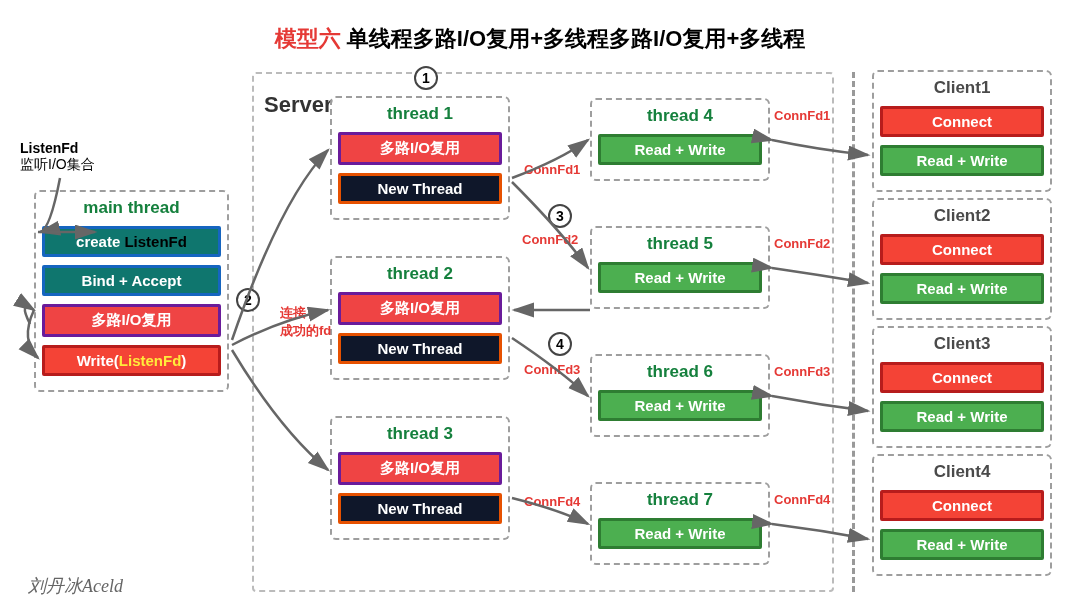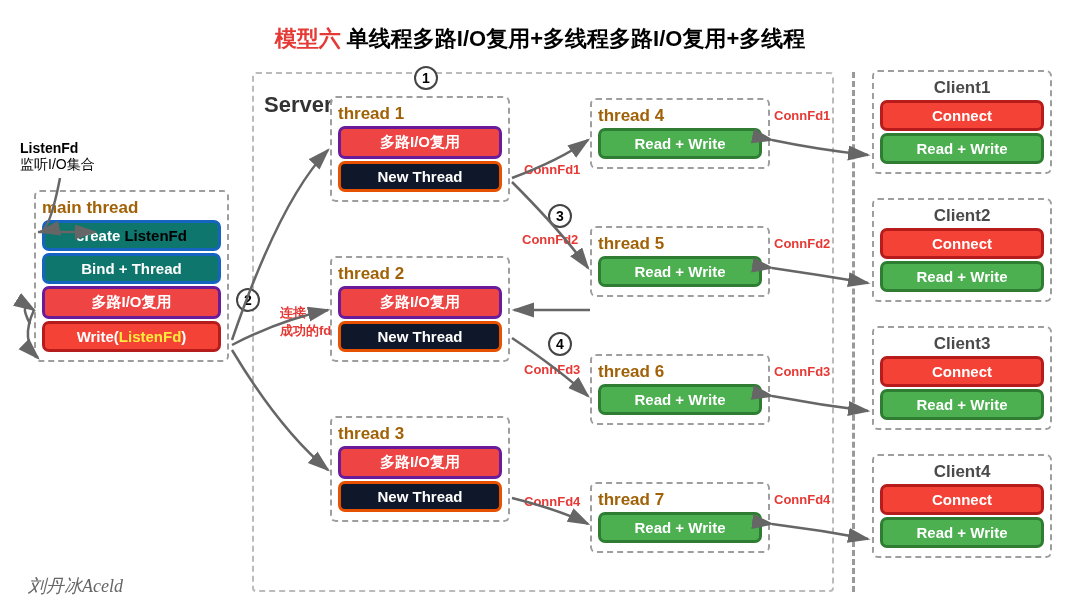--- a/index.html
+++ b/index.html
@@ -1,26 +1,26 @@
 <!DOCTYPE html>
 <html><head>
 <meta charset="utf-8">
 <style>
 *{box-sizing:border-box;margin:0;padding:0}
 body{font-family:"Comic Sans MS","Segoe UI",Arial,sans-serif;background:#fff;width:1080px;height:608px;position:relative;overflow:hidden}
 .title{text-align:center;font-size:22px;font-weight:bold;padding-top:24px}
 .title .red{color:#e53935}
-.box{border:3px solid;border-radius:7px;text-align:center;font-weight:bold;font-size:15px;padding:4px 0;margin:2px 0;color:#fff}
+.box{border:3px solid;border-radius:2px;text-align:center;font-weight:bold;font-size:15px;padding:4px 0;margin:8px 0;color:#fff}
 .box.blue{background:#0f766e;border-color:#1565c0}
 .box.purple{background:#ef4444;border-color:#6a1b9a}
 .box.red{background:#f44336;border-color:#b71c1c}
 .box.orange{background:#0f172a;border-color:#e65100}
 .box.green{background:#4caf50;border-color:#2e7d32}
 .group{border:2px dashed #9e9e9e;border-radius:6px;padding:6px;position:absolute}
-.group-title{color:#a16207;font-weight:bold;font-size:17px;margin-bottom:2px}
+.group-title{color:#15803d;font-weight:bold;text-align:center;font-size:17px;margin-bottom:2px}
 .client-title{color:#4a4a4a;font-weight:bold;text-align:center;font-size:17px;margin-bottom:2px}
 .key{color:#000;font-weight:bold}
 .yel{color:#ffeb3b}
 .circle{position:absolute;width:24px;height:24px;border:2px solid #444;border-radius:50%;display:flex;align-items:center;justify-content:center;font-weight:bold;font-size:14px;background:#fff}
 .label{position:absolute;color:#e53935;font-size:13px;font-weight:bold}
 .label.black{color:#000}
 .sig{position:absolute;left:28px;bottom:10px;font-style:italic;color:#666;font-size:18px;font-family:"Brush Script MT",cursive}
 svg.arrows{position:absolute;left:0;top:0;width:1080px;height:608px;pointer-events:none}
 .server-box{position:absolute;border:2px dashed #bbb;border-radius:4px}
 .server-label{position:absolute;font-weight:bold;font-size:22px;color:#333}
@@ -38,21 +38,21 @@
 <div class="vdash" style="left:852px;top:72px"></div>
 
 <div class="label black" style="left:20px;top:140px;font-size:14px">
   <b>ListenFd</b><br>
   <span style="font-weight:normal">监听I/O集合</span>
 </div>
 
 <div class="group" style="left:34px;top:190px;width:195px">
   <div class="group-title">main thread</div>
   <div class="box blue"><span>create </span><span class="key">ListenFd</span></div>
-  <div class="box blue">Bind + Thread</div>
+  <div class="box blue">Bind + Accept</div>
   <div class="box purple">多路I/O复用</div>
   <div class="box red"><span>Write(</span><span class="yel">ListenFd</span><span>)</span></div>
 </div>
 
 <div class="group" style="left:330px;top:96px;width:180px">
   <div class="group-title">thread 1</div>
   <div class="box purple">多路I/O复用</div>
   <div class="box orange">New Thread</div>
 </div>
 <div class="group" style="left:330px;top:256px;width:180px">

